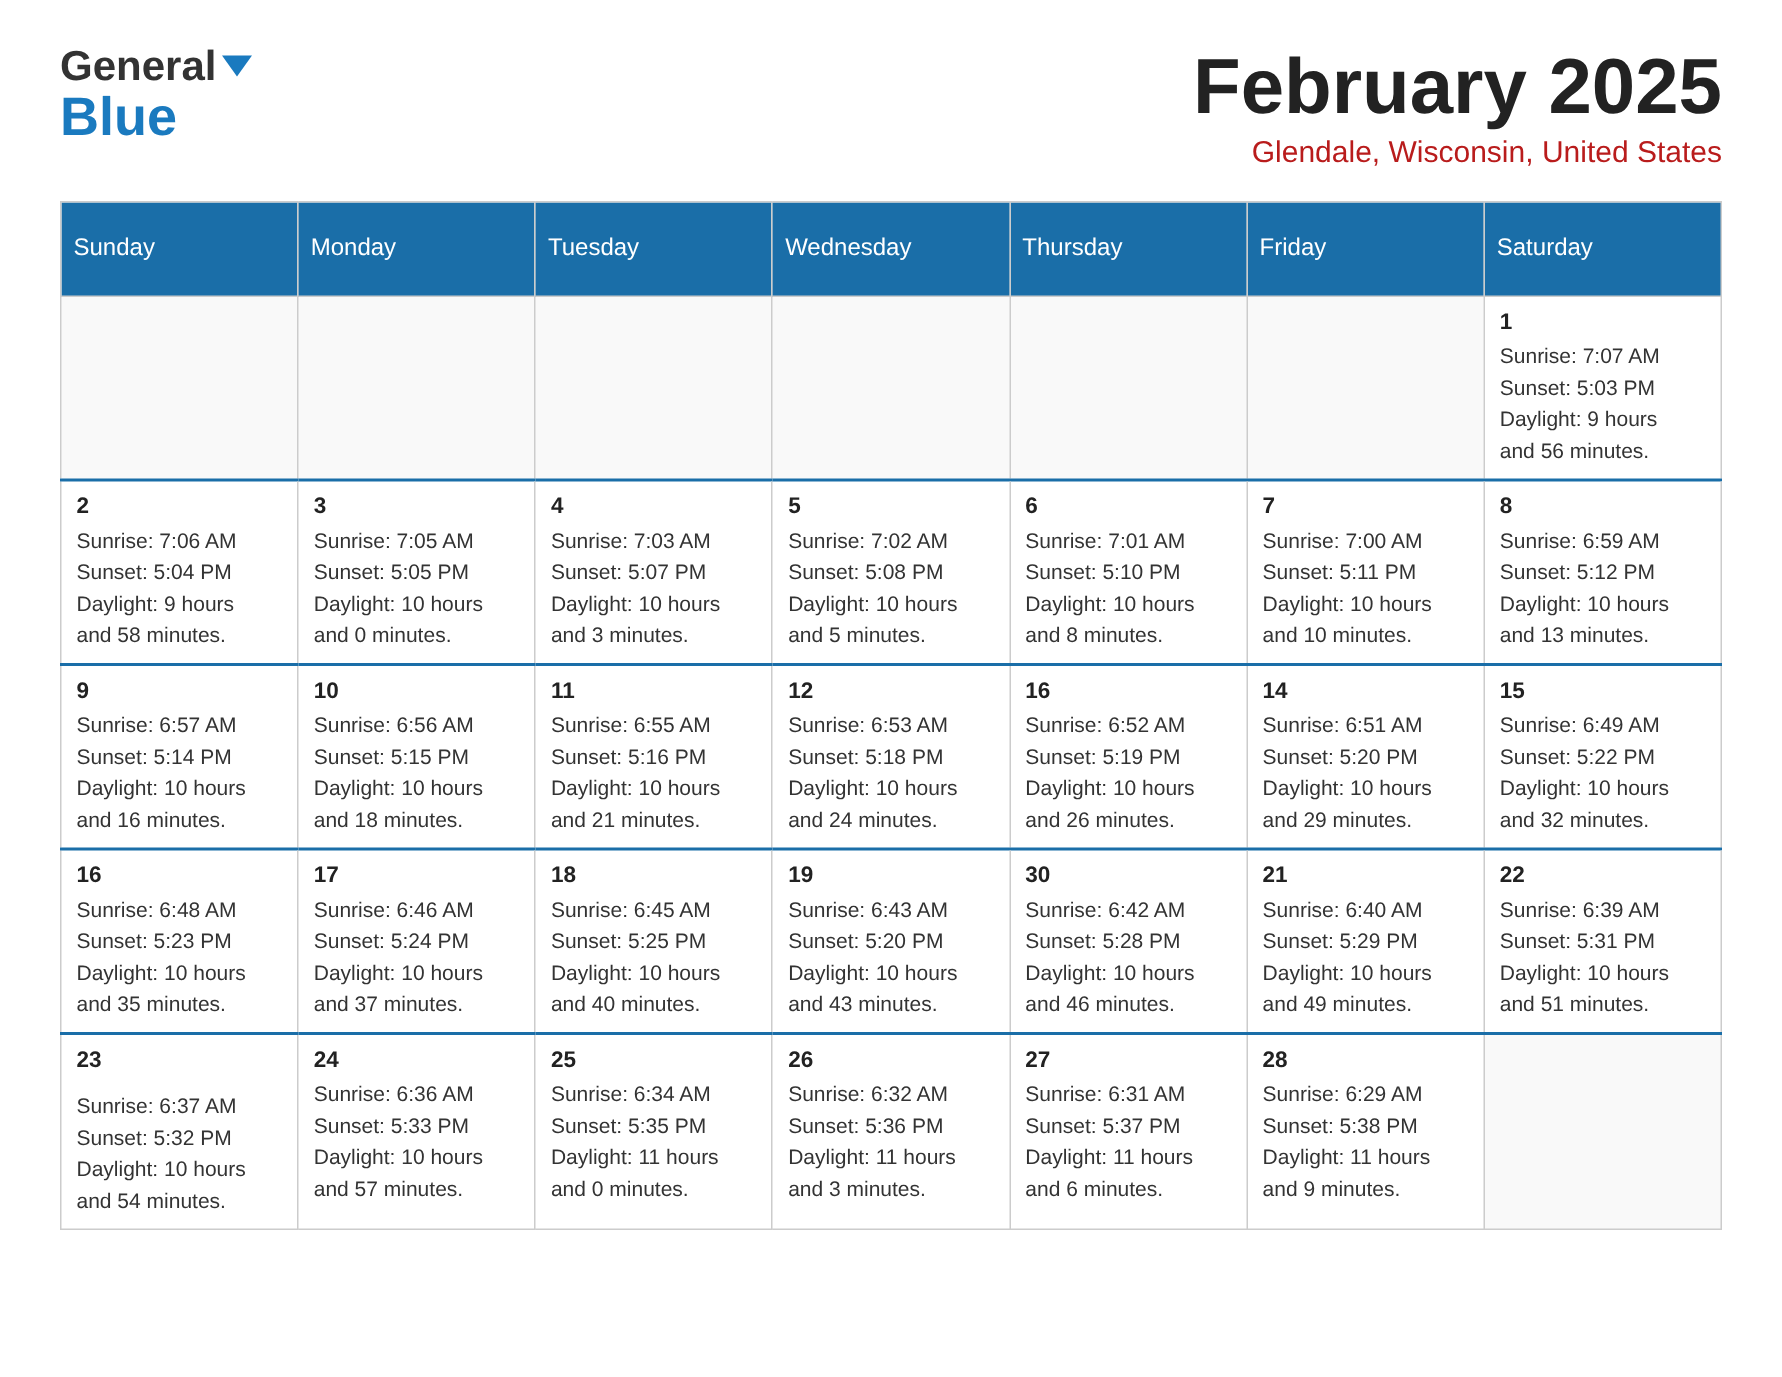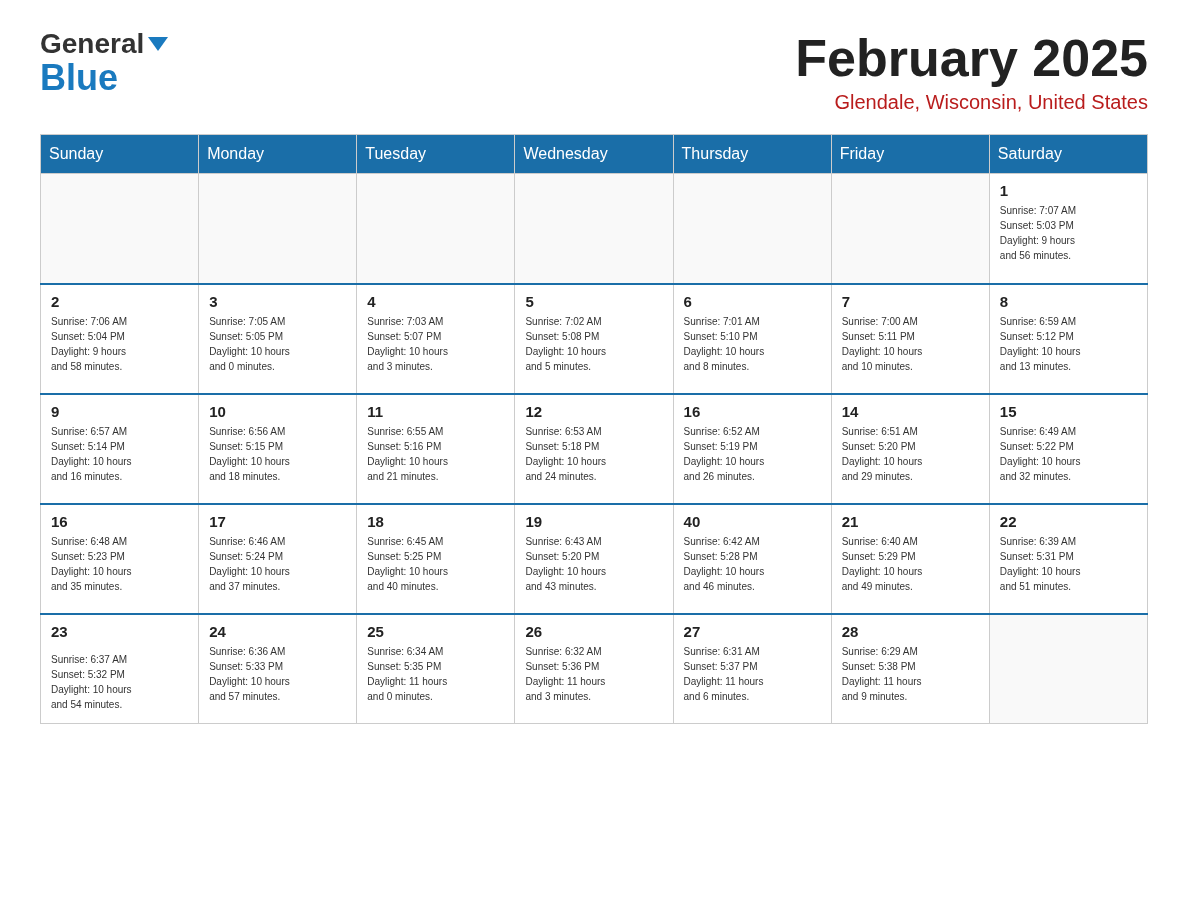--- a/index.html
+++ b/index.html
@@ -64,21 +64,21 @@
     .calendar {
       width: 100%;
       border-collapse: collapse;
       margin-top: 10px;
     }
     .calendar th {
       background: #1a6ea8;
       color: #fff;
       font-size: 16px;
       font-weight: normal;
-      padding: 10px 8px;
+      padding: 22px 8px;
       text-align: left;
       border: 1px solid #ccc;
     }
     .calendar td {
       vertical-align: top;
       padding: 8px 10px;
       border: 1px solid #ccc;
       font-size: 13px;
       color: #333;
       background: #fff;
@@ -89,21 +89,21 @@
       background: #f9f9f9;
     }
     .day-number {
       font-size: 15px;
       font-weight: bold;
       color: #222;
       display: block;
       margin-bottom: 4px;
     }
     .day-info {
-      font-size: 10px;
+      font-size: 14px;
       color: #333;
       line-height: 1.5;
     }
     .row-border td {
       border-top: 2px solid #1a6ea8;
     }
   </style>
 </head>
 <body>
 
@@ -273,21 +273,21 @@
 and 40 minutes.</div>
         </td>
         <td>
           <span class="day-number">19</span>
           <div class="day-info" style="white-space: pre-line;">Sunrise: 6:43 AM
 Sunset: 5:20 PM
 Daylight: 10 hours
 and 43 minutes.</div>
         </td>
         <td>
-          <span class="day-number">40</span>
+          <span class="day-number">30</span>
           <div class="day-info" style="white-space: pre-line;">Sunrise: 6:42 AM
 Sunset: 5:28 PM
 Daylight: 10 hours
 and 46 minutes.</div>
         </td>
         <td>
           <span class="day-number">21</span>
           <div class="day-info" style="white-space: pre-line;">Sunrise: 6:40 AM
 Sunset: 5:29 PM
 Daylight: 10 hours

